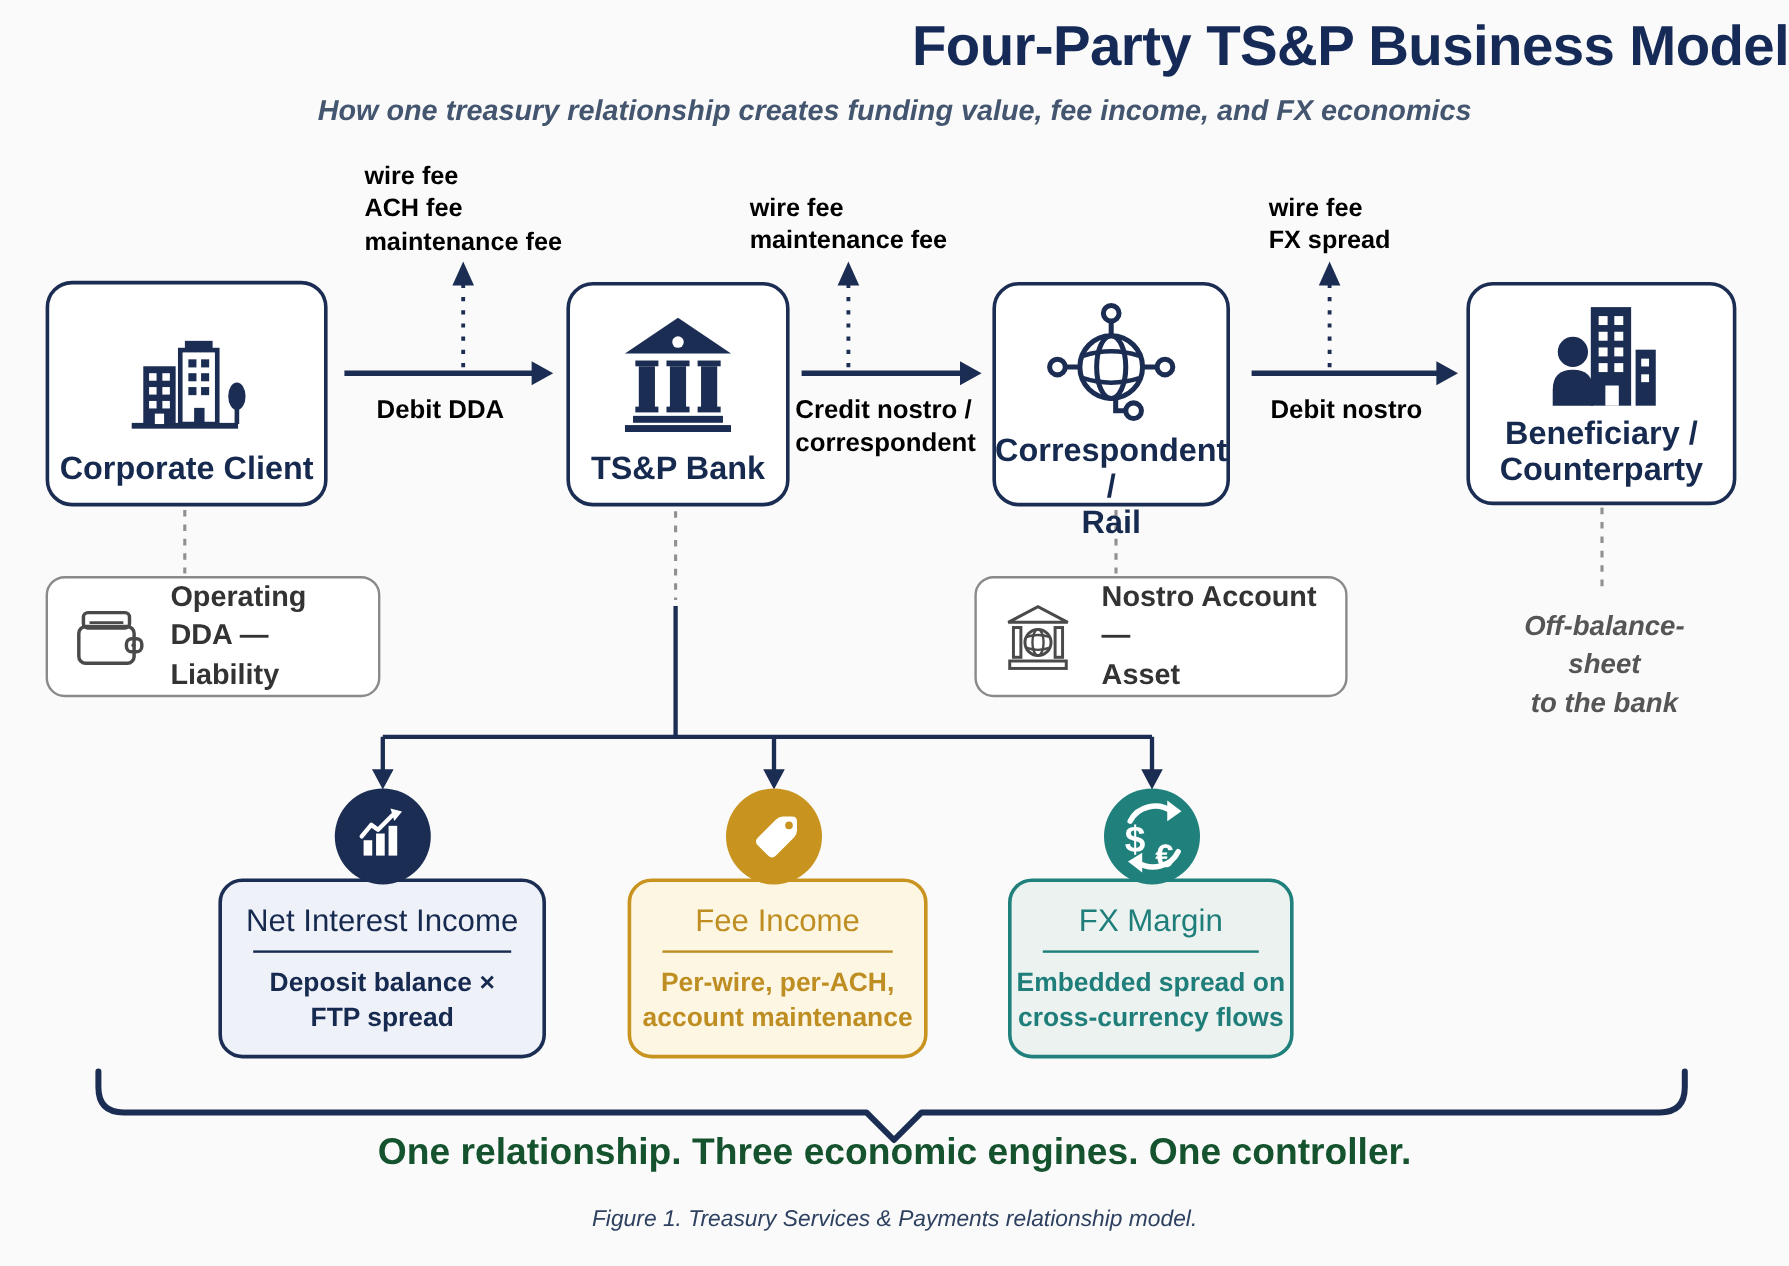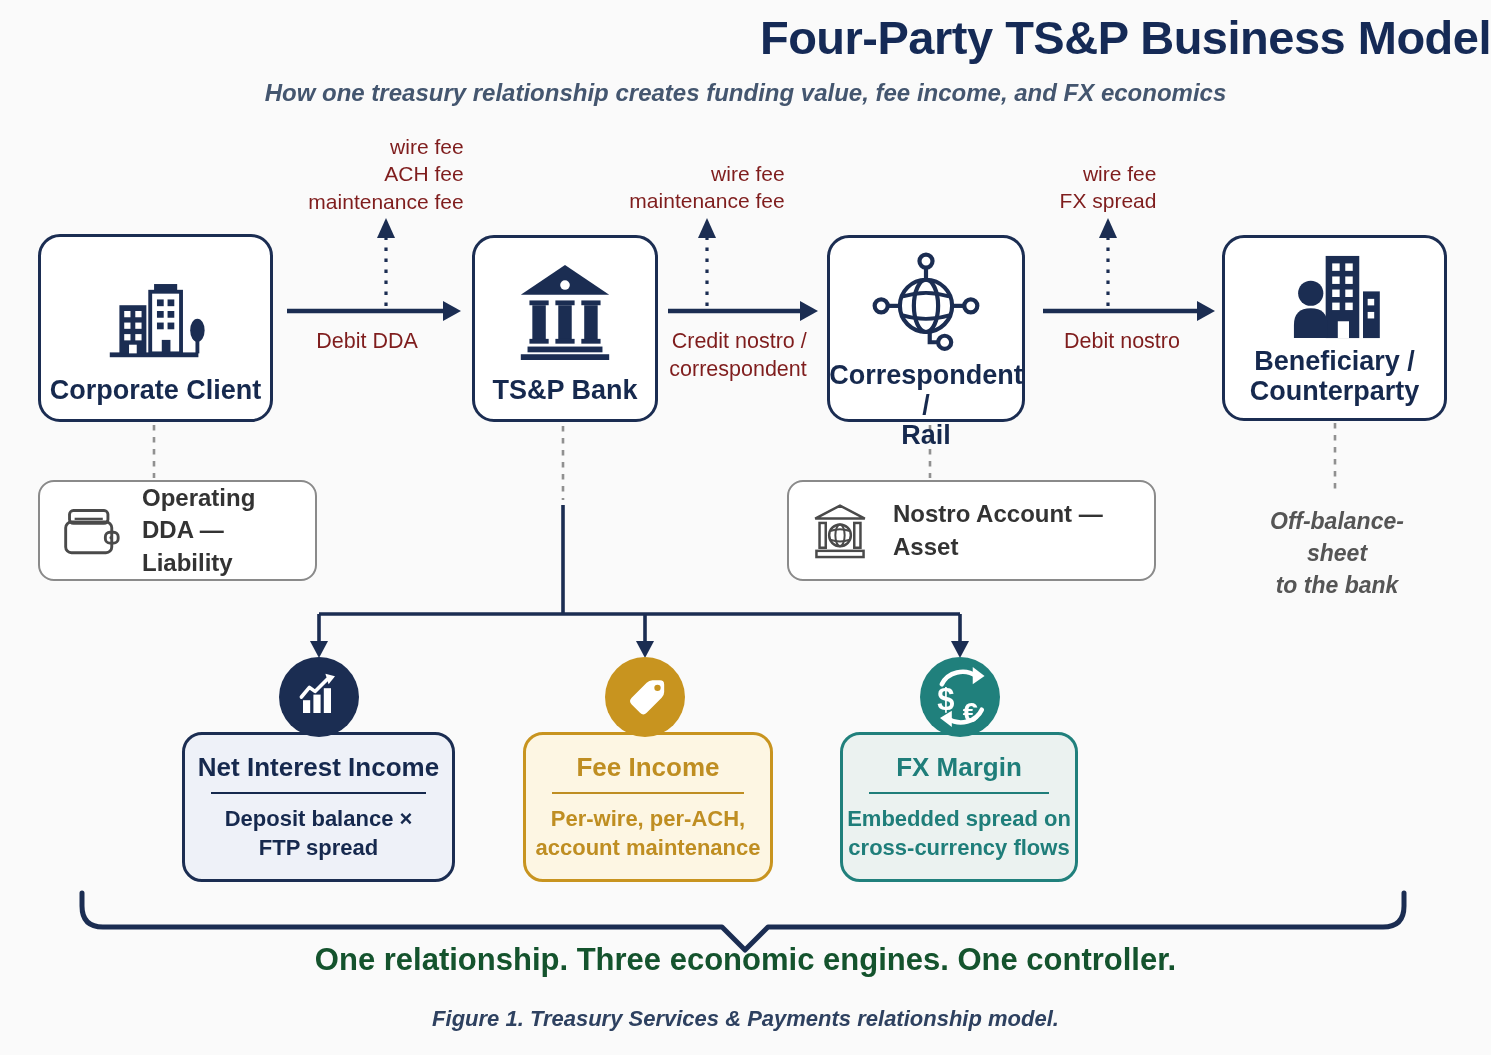--- a/index.html
+++ b/index.html
@@ -8,42 +8,42 @@
   .center-x{left:0;right:0;text-align:center;}
   .pre{white-space:pre-line;}
 
   .page-title{top:10px;font-size:47px;font-weight:800;color:#152a56;letter-spacing:-.5px;text-align:right;}
   .page-subtitle{top:79px;font-size:24px;font-style:italic;font-weight:700;color:#44566f;}
 
   .party{background:#fff;border:3.5px solid #1b2d52;border-radius:22px;display:flex;flex-direction:column;align-items:center;box-sizing:border-box;}
   .party-icon{flex:1;display:flex;align-items:center;justify-content:center;padding-top:10px;}
   .party-label{margin-bottom:14px;font-weight:800;font-size:27px;color:#16294e;text-align:center;line-height:1.12;}
 
-  .fee-label,.flow-label{transform:translateX(-50%);text-align:right;color:#7f1d1d;font-weight:400;font-size:21px;line-height:1.3;}
+  .fee-label,.flow-label{transform:translateX(-50%);text-align:left;color:#000000;font-weight:700;font-size:21px;line-height:1.3;}
   .flow-label{font-size:21.5px;}
 
   .bs-box{background:#fff;border:2.5px solid #8a8a8a;border-radius:16px;display:flex;align-items:center;gap:20px;padding:0 18px;box-sizing:border-box;}
   .bs-label{font-weight:800;font-size:24px;color:#333;line-height:1.35;}
   .note{transform:translateX(-50%);font-style:italic;color:#555;font-size:23px;line-height:1.4;text-align:center;font-weight:600;}
 
   .engine-circle{width:80px;height:80px;border-radius:50%;display:flex;align-items:center;justify-content:center;z-index:2;}
   .circle-nii{background:#1b2d52;}
   .circle-fee{background:#c8941f;}
   .circle-fx{background:#20807c;}
 
   .engine{border-radius:20px;box-sizing:border-box;text-align:center;}
   .engine-nii{background:#eef1f8;border:3px solid #1b2d52;color:#16294e;}
   .engine-fee{background:#fdf6e3;border:3px solid #c8941f;color:#bf8e22;}
   .engine-fx{background:#ebf2f0;border:3px solid #20807c;color:#1f7e7a;}
-  .engine-title{font-size:26px;font-weight:700;margin-top:17px;}
+  .engine-title{font-size:26px;font-weight:400;margin-top:17px;}
   .engine-divider{height:0;border-top:2px solid currentColor;margin:9px 26px 10px;}
   .engine-body{font-size:22px;font-weight:600;line-height:1.33;}
 
   .statement{top:942px;font-size:31px;font-weight:800;color:#14532d;}
-  .caption{top:1006px;font-size:22px;font-style:italic;font-weight:700;color:#2e4160;}
+  .caption{top:1006px;font-size:19px;font-style:italic;font-weight:400;color:#2e4160;}
   svg{display:block;}
 </style>
 </head>
 <body>
 
 <div class="stage">
 
   <svg class="abs" style="left:0;top:0;" width="1491" height="1055" viewBox="0 0 1491 1055">
 
     <g stroke="#1b2d52" stroke-width="4.5">
@@ -218,21 +218,21 @@
         <line x1="26" y1="27" x2="70" y2="27" stroke-width="3.5"></line>
         <rect x="12" y="32" width="72" height="48" rx="9"></rect>
         <rect x="74" y="48" width="20" height="17" rx="7"></rect>
         <circle cx="83" cy="56.5" r="2.6" fill="#4a4a4a" stroke="none"></circle>
       </svg>
     </span>
     <span class="bs-label pre">Operating DDA —
 Liability</span>
   </div>
 
-  <div class="abs bs-box" style="left:787px;top:480px;width:369px;height:101px;">
+  <div class="abs bs-box" style="left:812px;top:480px;width:311px;height:101px;">
     <span>
       <svg width="66" height="62" viewBox="0 0 100 100" fill="none" stroke="#4a4a4a" stroke-width="4">
         <polygon points="10,30 50,9 90,30"></polygon>
         <rect x="17" y="37" width="10" height="40"></rect>
         <rect x="73" y="37" width="10" height="40"></rect>
         <circle cx="50" cy="57" r="17.5"></circle>
         <ellipse cx="50" cy="57" rx="7.5" ry="17.5" stroke-width="3.2"></ellipse>
         <path d="M34,50 Q50,44 66,50" stroke-width="3.2"></path>
         <path d="M34,64 Q50,70 66,64" stroke-width="3.2"></path>
         <rect x="12" y="82" width="76" height="10"></rect>

